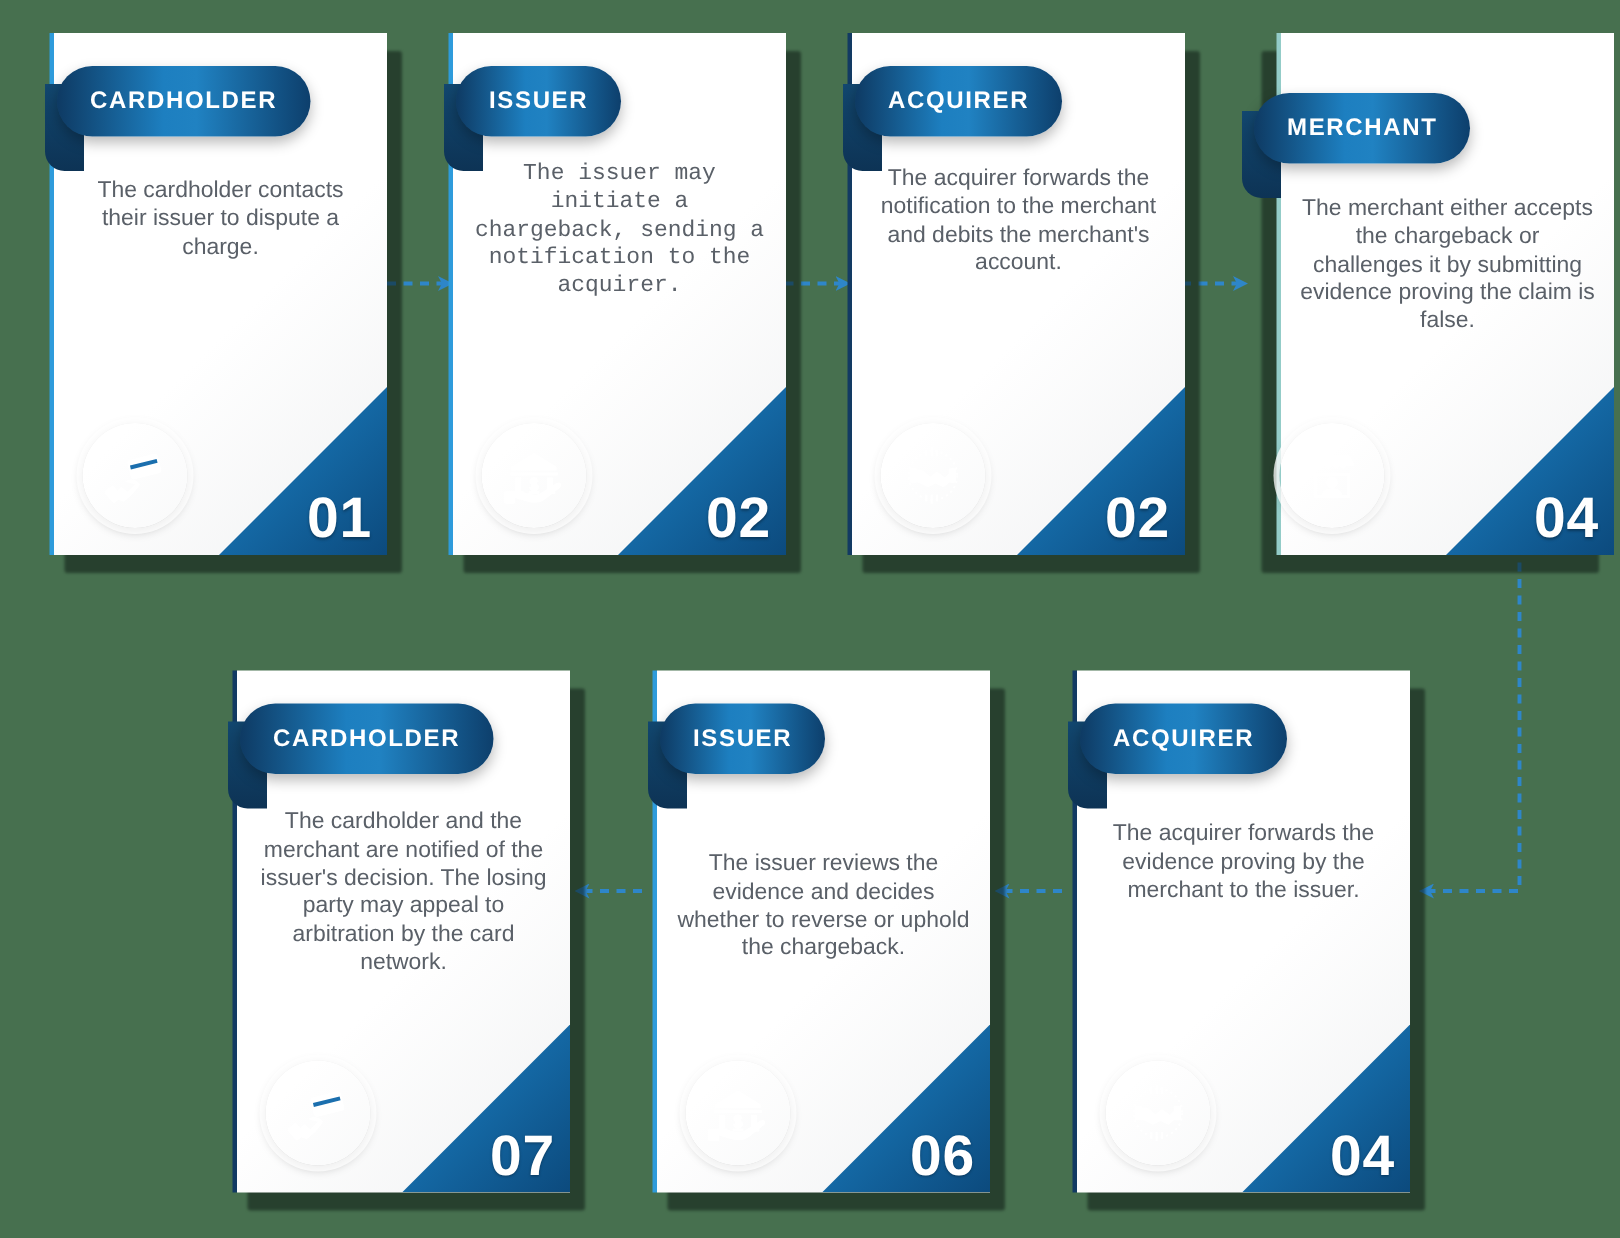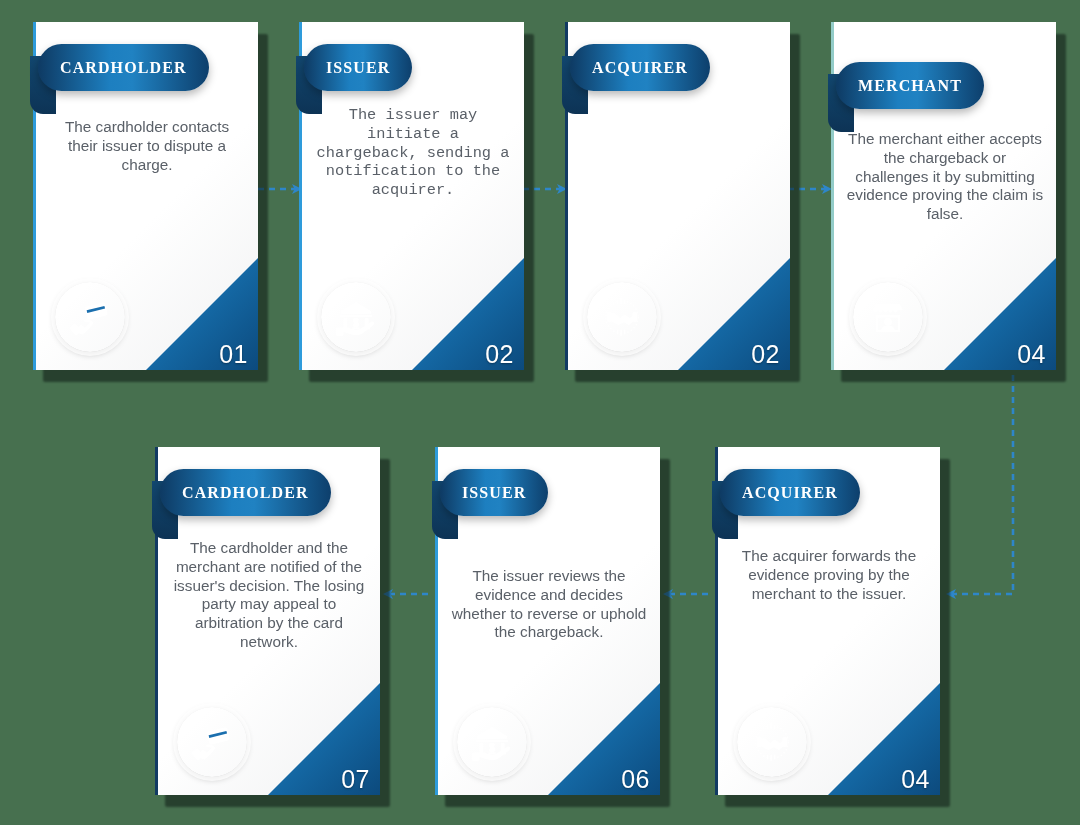--- a/index.html
+++ b/index.html
@@ -51,50 +51,49 @@
     position: absolute;
     left: 0; top: 0;
     width: 100%;
     height: 100%;
     background: linear-gradient(135deg, #ffffff 0%, #ffffff 55%, #f0f1f2 100%);
     border-left: 3px solid #2e9bdb;
     box-sizing: border-box;
     overflow: hidden;
   }
   .card.dark-edge .card-body { border-left-color: #123a63; }
-  .card.teal-edge .card-body { border-left-color: #93ccc8; }
+  .card.teal-edge .card-body { border-left-color: #93ccc8; margin-left: 20px; }
 
   
   .corner {
     position: absolute;
     right: 0;
     bottom: 0;
     width: 112px;
     height: 112px;
     background: linear-gradient(135deg, #2487c8 0%, #156ba8 45%, #0c4a7d 100%);
     clip-path: polygon(100% 0, 100% 100%, 0 100%);
   }
   .corner-num {
     position: absolute;
     right: 10px;
     bottom: 2px;
     color: #ffffff;
-    font-size: 25px;
-    font-weight: normal;
+    font-size: 38px;
+    font-weight: bold;
     letter-spacing: .5px;
     text-shadow: 0 1px 2px rgba(0,0,0,.35);
     line-height: 1.1;
   }
 
   
   .ribbon {
     position: absolute;
     z-index: 5;
     height: 47px;
-    font-family: Liberation Serif, serif;
   }
   .ribbon-tail {
     position: absolute;
     left: 0;
     top: 12px;
     width: 26px;
     height: 58px;
     background: linear-gradient(180deg, #12476f 0%, #0d3355 100%);
     border-radius: 0 0 0 13px;
     z-index: 1;
@@ -249,20 +248,21 @@
       <div class="ribbon-tail"></div>
       <div class="pill">
         <span class="pill-label">ISSUER</span>
       </div>
     </div>
   </div>
 
   <div class="card dark-edge" style="left:565px; top:22px; width:225px; height:348px;">
     <div class="card-shadow"></div>
     <div class="card-body">
+      <div class="card-text" style="top:88px;">The acquirer forwards the notification to the merchant and debits the merchant's account.</div>
       <div class="corner"></div>
       <div class="corner-num">02</div>
     </div>
     <div class="badge">
       <svg width="42" height="42" viewBox="0 0 48 48">
         <g fill="#ffffff">
           <circle cx="24" cy="24" r="18.5" fill="none" stroke="#ffffff" stroke-width="1.5" stroke-dasharray="1.6 2.6"></circle>
           <rect x="22.1" y="2.5" width="1.7" height="7"></rect>
           <rect x="26.2" y="4.2" width="1.7" height="5.3"></rect>
           <rect x="18.1" y="4.2" width="1.7" height="5.3"></rect>

